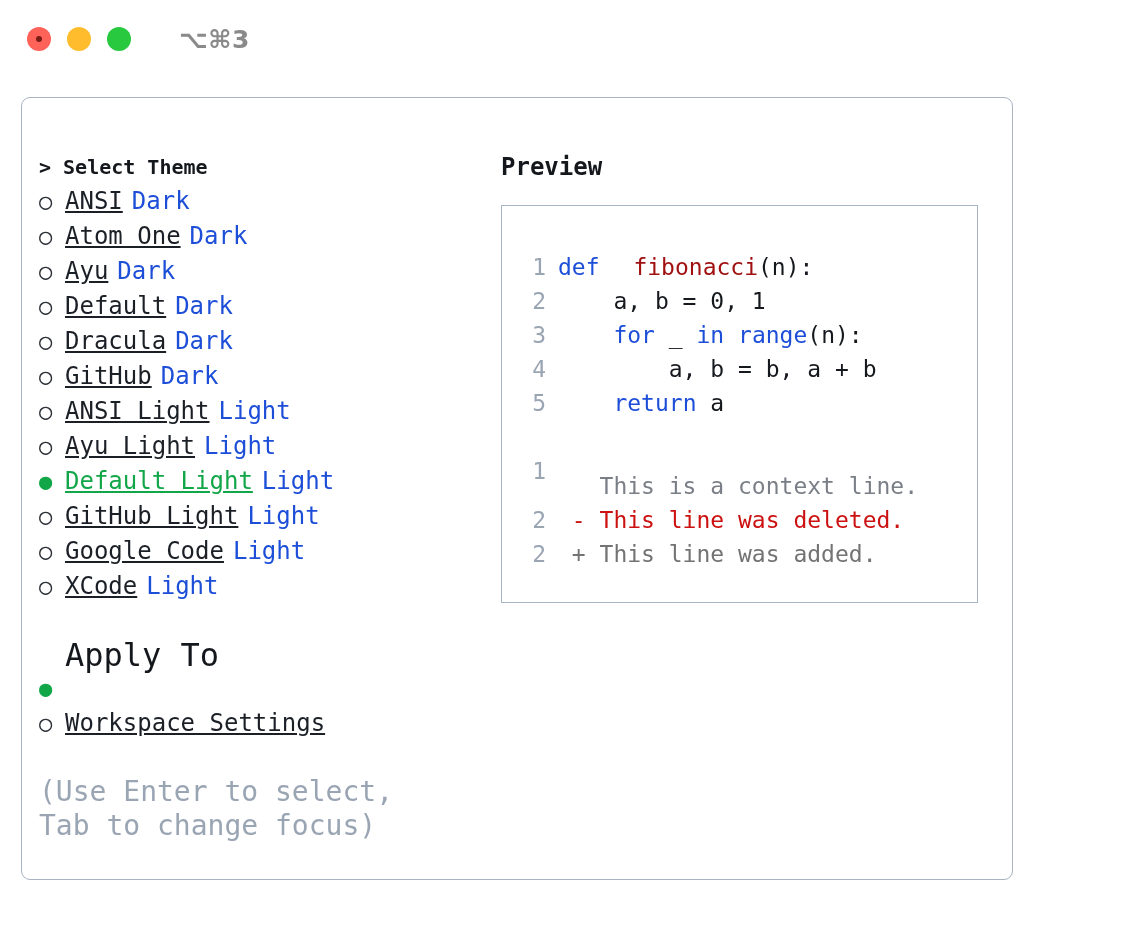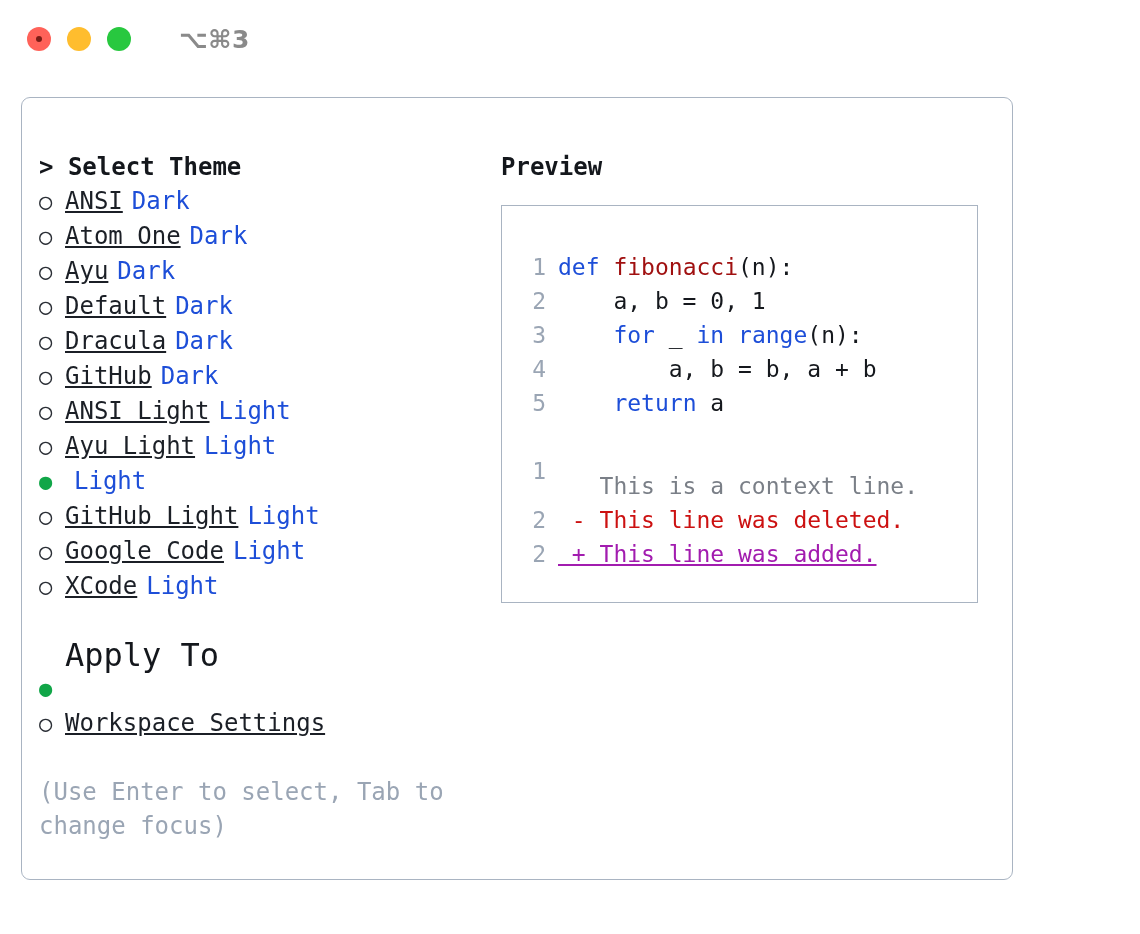--- a/index.html
+++ b/index.html
@@ -85,21 +85,21 @@
   }
 
   
   .left-col {
     position: absolute;
     left: 17px;
     top: 52px;
     width: 460px;
   }
   .section-header {
-    font-size: 24px;
+    font-size: 20px;
     font-weight: bold;
     color: #14171c;
     line-height: 34px;
     white-space: pre;
   }
   .option-row {
     display: flex;
     align-items: baseline;
     line-height: 34px;
     font-size: 24px;
@@ -123,21 +123,21 @@
   .apply-header {
     font-size: 32px;
     color: #14171c;
     line-height: 34px;
     padding-left: 26px;
     white-space: pre;
   }
   .spacer-row { height: 34px; }
   .hint {
     margin-top: 34px;
-    font-size: 24px;
+    font-size: 28px;
     line-height: 34px;
     color: #9aa5b4;
     width: 410px;
   }
 
   
   .right-col {
     position: absolute;
     left: 479px;
     top: 52px;
@@ -167,25 +167,25 @@
     white-space: pre;
   }
   .ln {
     color: #9aa5b4;
     width: 30px;
     flex: 0 0 30px;
     text-align: right;
     margin-right: 12px;
   }
   .tok-kw   { color: #1d4ed8; }
-  .tok-fn   { color: #a01010; }
+  .tok-fn   { color: #a01010; margin-left: 20px; }
   .tok-plain{ color: #15181d; }
   .tok-ctx  { color: #7a7f87; margin-top: 15px; }
   .tok-del  { color: #cc1111; }
-  .tok-add  { color: #a21caf; text-decoration: underline; }
+  .tok-add  { color: #737373; }
   .blank-line { height: 34px; }
 </style>
 </head>
 <body>
 
 <div id="app">
 
   <div class="titlebar">
     <div class="dots">
       <span class="dot red"></span>
@@ -202,21 +202,21 @@
         <div class="section-header">&gt; Select Theme</div>
         <div id="theme-list">
             <div class="option-row"><span class="marker">○</span><span class="opt-label">ANSI</span><span class="opt-badge">Dark</span></div>
             <div class="option-row"><span class="marker">○</span><span class="opt-label">Atom One</span><span class="opt-badge">Dark</span></div>
             <div class="option-row"><span class="marker">○</span><span class="opt-label">Ayu</span><span class="opt-badge">Dark</span></div>
             <div class="option-row"><span class="marker">○</span><span class="opt-label">Default</span><span class="opt-badge">Dark</span></div>
             <div class="option-row"><span class="marker">○</span><span class="opt-label">Dracula</span><span class="opt-badge">Dark</span></div>
             <div class="option-row"><span class="marker">○</span><span class="opt-label">GitHub</span><span class="opt-badge">Dark</span></div>
             <div class="option-row"><span class="marker">○</span><span class="opt-label">ANSI Light</span><span class="opt-badge">Light</span></div>
             <div class="option-row"><span class="marker">○</span><span class="opt-label">Ayu Light</span><span class="opt-badge">Light</span></div>
-            <div class="option-row"><span class="marker sel">●</span><span class="opt-badge">Light</span></div>
+            <div class="option-row"><span class="marker sel">●</span><span class="opt-label sel">Default Light</span><span class="opt-badge">Light</span></div>
             <div class="option-row"><span class="marker">○</span><span class="opt-label">GitHub Light</span><span class="opt-badge">Light</span></div>
             <div class="option-row"><span class="marker">○</span><span class="opt-label">Google Code</span><span class="opt-badge">Light</span></div>
             <div class="option-row"><span class="marker">○</span><span class="opt-label">XCode</span><span class="opt-badge">Light</span></div>
           </div>
 
         <div class="spacer-row"></div>
 
         <div class="apply-header">Apply To</div>
         <div id="apply-list">
             <div class="option-row"><span class="marker sel">●</span></div>

